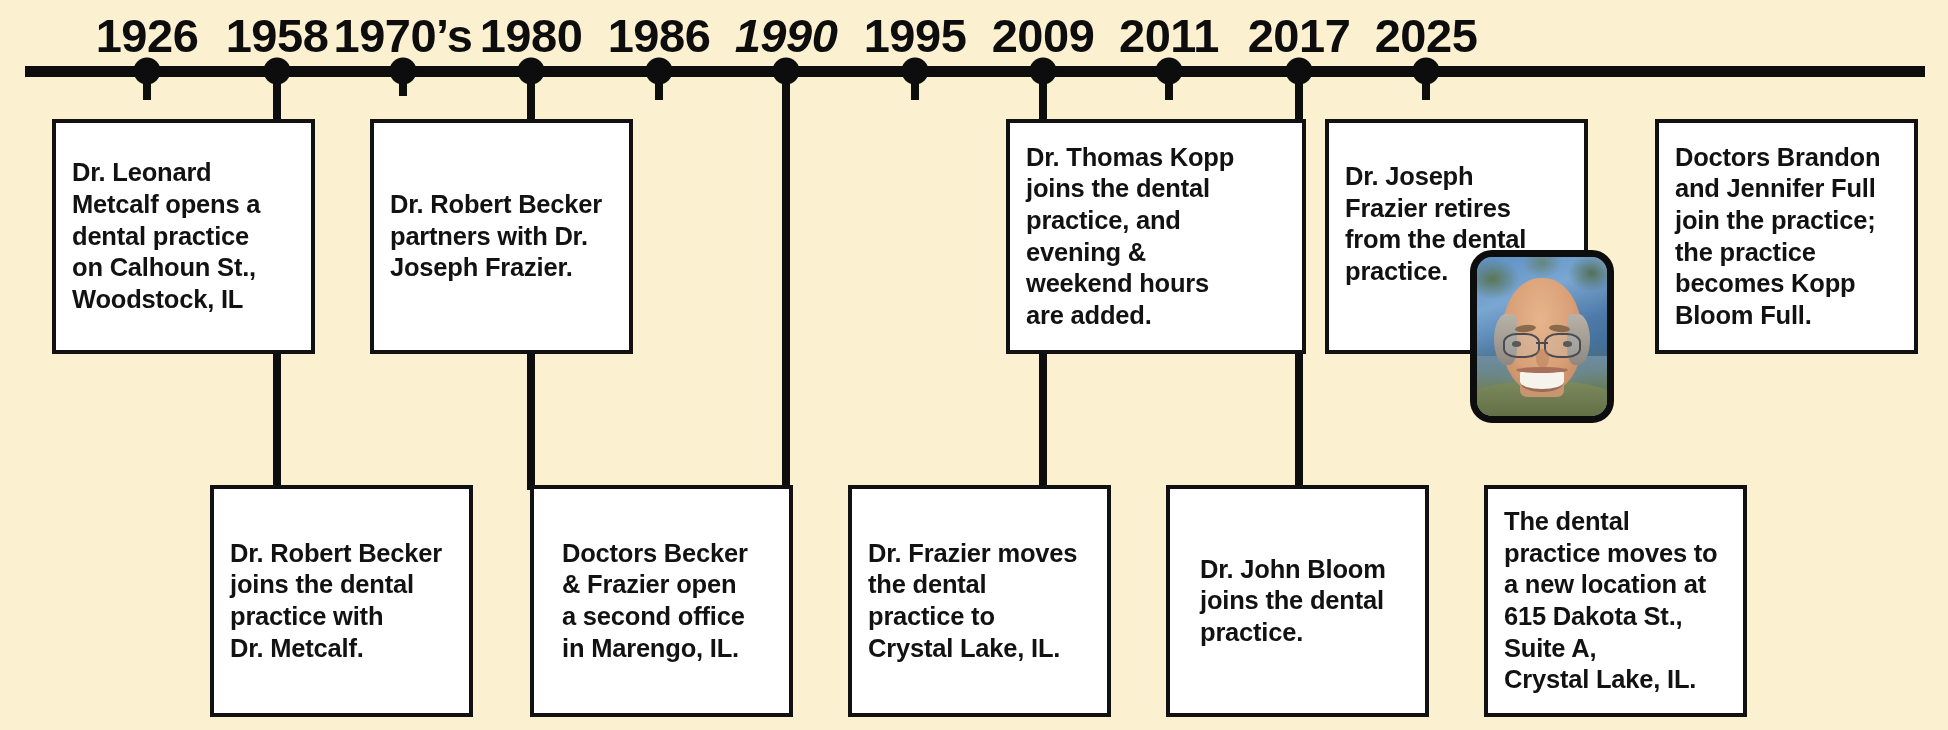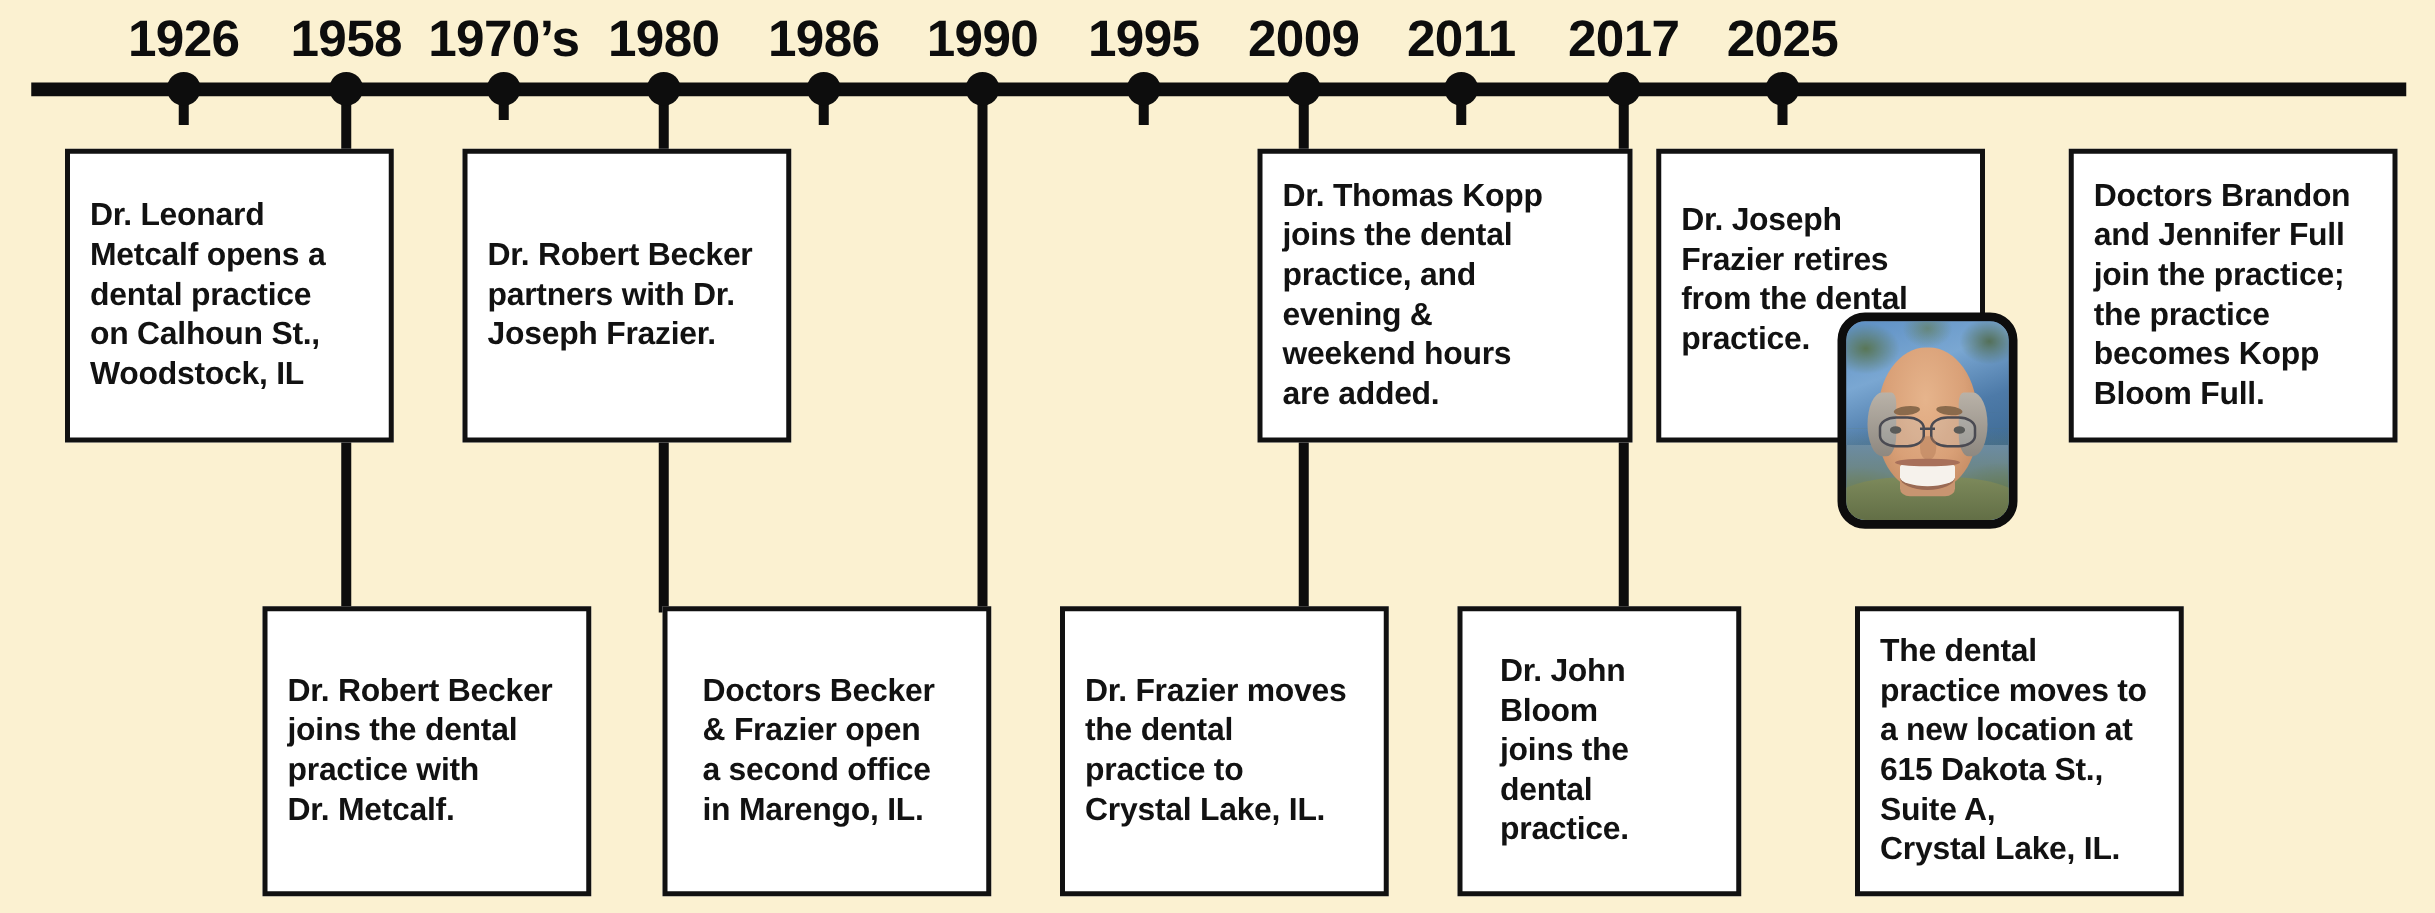--- a/index.html
+++ b/index.html
@@ -22,21 +22,21 @@
     background:#0d0d0d;
     transform:translate(-50%,-50%);
   }
   .stem{
     position:absolute;width:8px;background:#0d0d0d;
     transform:translateX(-50%);
   }
   .year{
     position:absolute;
     transform:translateX(-50%);
-    font-size:41px;font-weight:700;color:#0d0d0d;
+    font-size:47px;font-weight:700;color:#0d0d0d;
     letter-spacing:-0.5px;white-space:nowrap;
     top:8px;
   }
 
   
   .box{
     position:absolute;
     background:#ffffff;
     border:4px solid #111111;
     box-sizing:border-box;
@@ -114,21 +114,21 @@
 
 <div id="stage">
 
   <div class="axis-bar"></div>
 
   <div class="year" style="left:147px;">1926</div>
   <div class="year" style="left:277px;">1958</div>
   <div class="year" style="left:403px;">1970’s</div>
   <div class="year" style="left:531px;">1980</div>
   <div class="year" style="left:659px;">1986</div>
-  <div class="year" style="left:786px;">1990</div>
+  <div class="year" style="left:786px;font-style:italic;">1990</div>
   <div class="year" style="left:915px;">1995</div>
   <div class="year" style="left:1043px;">2009</div>
   <div class="year" style="left:1169px;">2011</div>
   <div class="year" style="left:1299px;">2017</div>
   <div class="year" style="left:1426px;">2025</div>
 
   <div class="stem" style="left:147px;top:66px;height:34px;"></div>
   <div class="stem" style="left:403px;top:66px;height:30px;"></div>
   <div class="stem" style="left:659px;top:66px;height:34px;"></div>
   <div class="stem" style="left:915px;top:66px;height:34px;"></div>
@@ -232,21 +232,21 @@
 in Marengo, IL.</p>
   </div>
 
   <div class="box" style="left:848px;top:485px;width:263px;height:232px;">
     <p>Dr. Frazier moves
 the dental
 practice to
 Crystal Lake, IL.</p>
   </div>
 
-  <div class="box" style="left:1166px;top:485px;width:227px;height:232px;">
+  <div class="box" style="left:1166px;top:485px;width:263px;height:232px;">
     <p style="padding-left:14px;">Dr. John Bloom
 joins the dental
 practice.</p>
   </div>
 
   <div class="box" style="left:1484px;top:485px;width:263px;height:232px;">
     <p>The dental
 practice moves to
 a new location at
 615 Dakota St.,

